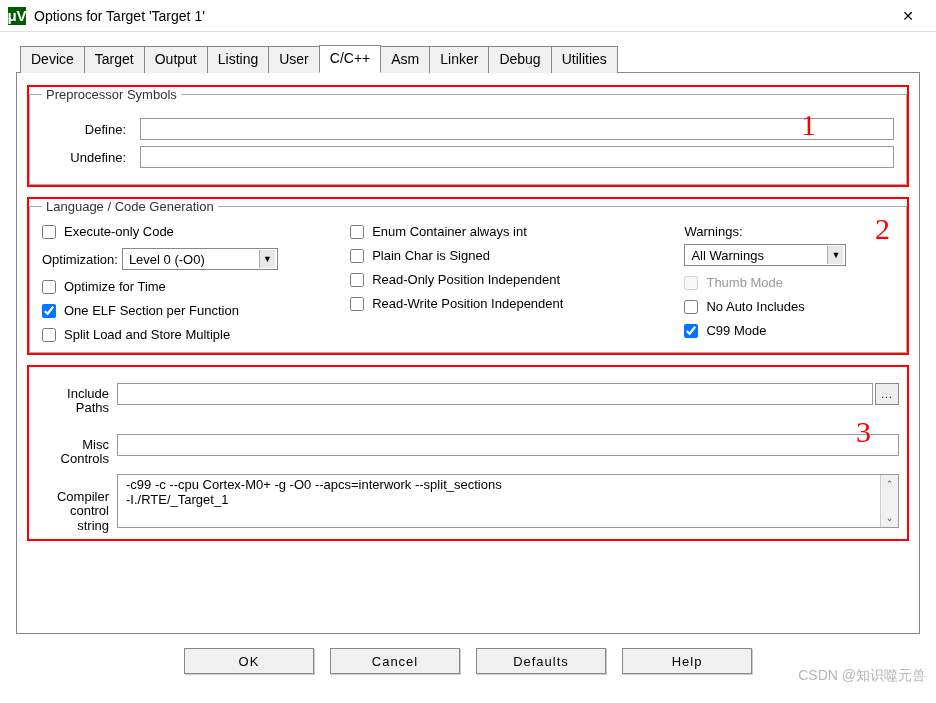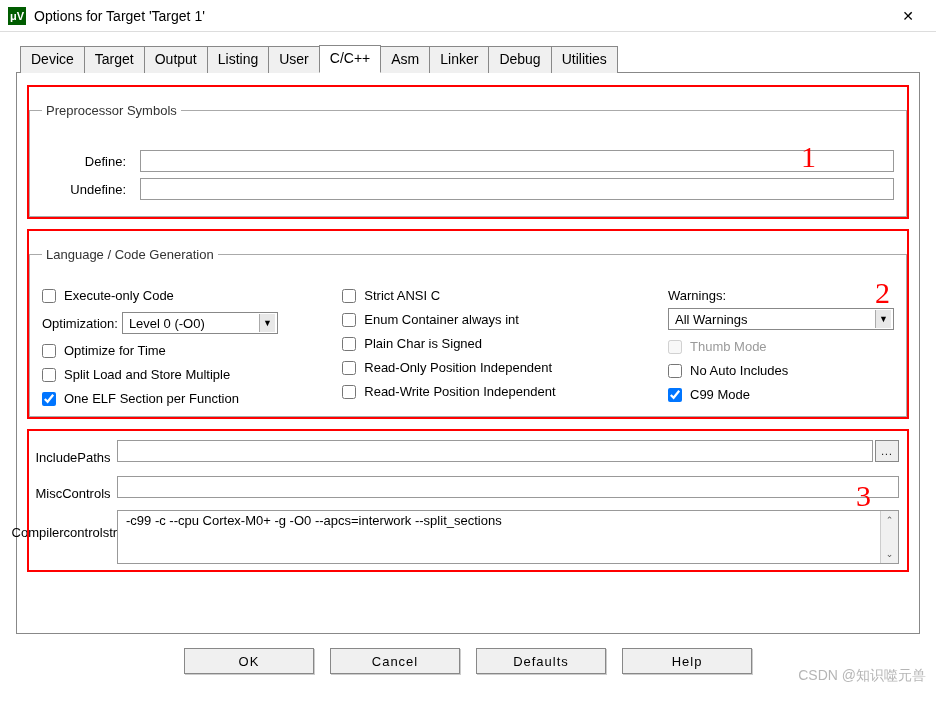--- a/index.html
+++ b/index.html
@@ -25,21 +25,21 @@
       border-bottom: 1px solid #ddd;
     }
     .titlebar .app-icon {
       width: 18px;
       height: 18px;
       background: #005c00;
       display: inline-flex;
       align-items: center;
       justify-content: center;
       color: #fff;
-      font-size: 11px;
+      font-size: 15px;
       font-weight: bold;
       margin-right: 8px;
     }
     .titlebar .title {
       flex: 1;
       font-size: 14px;
     }
     .titlebar .close-btn {
       width: 40px;
       height: 28px;
@@ -82,21 +82,21 @@
       height: 562px;
       position: relative;
     }
     fieldset.group {
       border: 1px solid #aaa;
       margin: 0 0 10px 0;
       padding: 10px 12px;
       position: relative;
     }
     fieldset.group legend {
-      padding: 16px 4px;
+      padding: 0 4px;
       color: #333;
     }
     .red-box {
       outline: 2px solid red;
     }
     .form-row {
       display: flex;
       align-items: center;
       margin: 6px 0;
       gap: 8px;
@@ -144,21 +144,21 @@
     .select-like {
       display: flex;
       align-items: center;
       justify-content: space-between;
       border: 1px solid #888;
       height: 22px;
       padding: 0 2px 0 6px;
       background: #fff;
       width: 156px;
     }
-    .select-like.wide { width: 226px; }
+    .select-like.wide { width: 162px; }
     .select-like .arrow {
       width: 16px;
       height: 18px;
       background: #e8e8e8;
       border-left: 1px solid #aaa;
       display: flex;
       align-items: center;
       justify-content: center;
       font-size: 9px;
     }
@@ -173,21 +173,21 @@
       align-items: center;
     }
     .path-row .plbl {
       width: 80px;
       text-align: right;
       padding-right: 8px;
       line-height: 1.1em;
     }
     .path-row .plbl-multi {
       display: flex;
-      flex-direction: row;
+      flex-direction: column;
       align-items: flex-end;
       justify-content: center;
       margin-top: 14px;
     }
     .path-row input {
       flex: 1;
       height: 22px;
       border: 1px solid #999;
       padding: 0 4px;
     }
@@ -318,34 +318,30 @@
             <div class="select-like">
               <span>Level 0 (-O0)</span>
               <span class="arrow">▼</span>
             </div>
           </div>
           <div class="check-row">
             <input type="checkbox" style="">
             <span>Optimize for Time</span>
           </div>
           <div class="check-row">
-            <input type="checkbox" style="">
-            <span>Split Load and Store Multiple</span>
-          </div>
-          <div class="check-row">
             <input type="checkbox" checked="" style="">
             <span>One ELF Section per Function</span>
           </div>
+          <div class="check-row">
+            <input type="checkbox" style="">
+            <span>Split Load and Store Multiple</span>
+          </div>
         </div>
 
         <div class="lang-col col2">
-          <div class="check-row">
-            <input type="checkbox" style="">
-            <span>Strict ANSI C</span>
-          </div>
           <div class="check-row">
             <input type="checkbox" style="">
             <span>Enum Container always int</span>
           </div>
           <div class="check-row">
             <input type="checkbox" style="">
             <span>Plain Char is Signed</span>
           </div>
           <div class="check-row">
             <input type="checkbox" style="">
@@ -400,20 +396,21 @@
       </div>
 
       <div class="path-row" style="align-items:flex-start;">
         <div class="plbl plbl-multi" style="padding-top:2px;">
           <span>Compiler</span>
           <span>control</span>
           <span>string</span>
         </div>
         <div class="compiler-string">
           <div>-c99 -c --cpu Cortex-M0+ -g -O0 --apcs=interwork --split_sections</div>
+          <div>-I./RTE/_Target_1</div>
           <div class="scroll-ctrls">
             <span>⌃</span>
             <span>⌄</span>
           </div>
         </div>
       </div>
     </div>
 
   </div>
 

